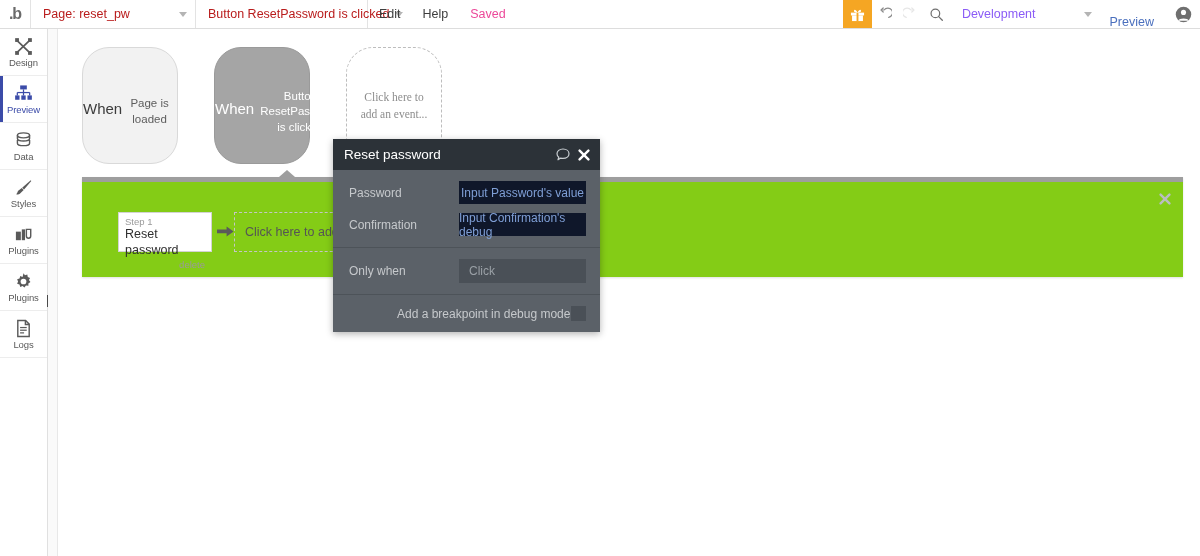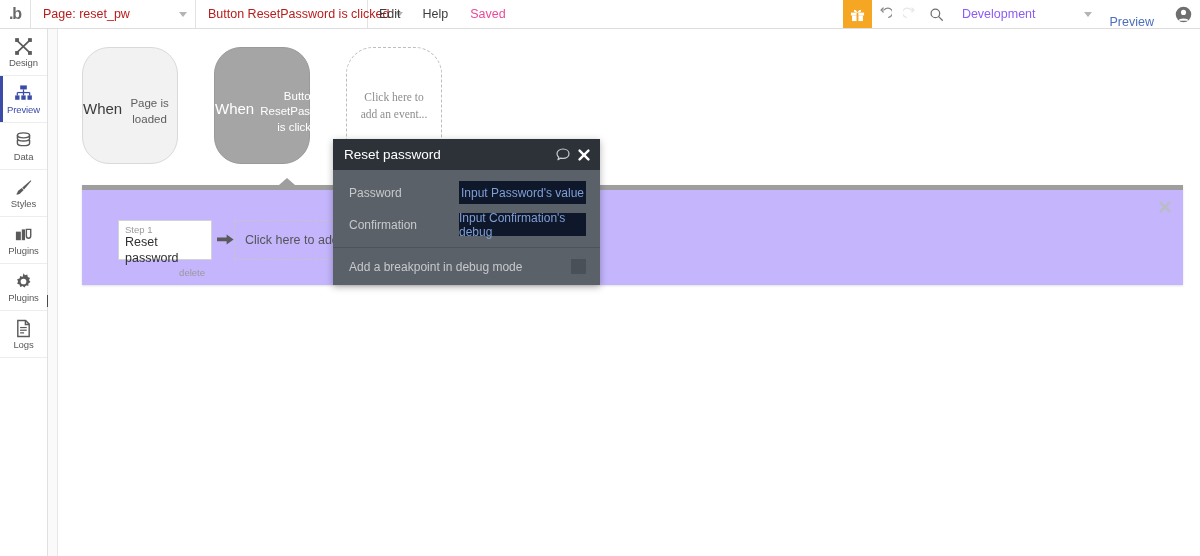--- a/index.html
+++ b/index.html
@@ -236,23 +236,23 @@
     color: #8d8d8d;
     text-align: center;
     line-height: 1.4;
     padding: 0 12px;
     font-family: Liberation Serif, serif;
   }
 
   
   .actions-panel {
     position: absolute;
-    left: 23px; top: 156px;
+    left: 23px; top: 148px;
     width: 1101px; height: 100px;
-    background: #c4b5fd;
+    background: #84cc16;
     box-shadow: 0 1px 2px rgba(0,0,0,.12);
   }
   .panel-topbar {
     position: absolute;
     left: 0; top: 0;
     width: 100%; height: 5px;
     background: #9e9e9e;
   }
   .panel-pointer {
     position: absolute;
@@ -326,21 +326,21 @@
   .modal-title {
     flex: 1;
     color: #ffffff;
     font-size: 13.5px;
   }
   .mh-icon { line-height: 0; cursor: pointer; margin-left: 8px; }
   .modal-section {
     padding: 11px 14px 11px 16px;
     border-bottom: 1px solid #4d5359;
   }
-  .modal-section.last { border-bottom: none; }
+  .modal-section.last { border-bottom: none; margin-left: 48px; }
   .mrow {
     display: flex;
     align-items: center;
     margin-bottom: 9px;
   }
   .mrow:last-child { margin-bottom: 0; }
   .mlabel {
     width: 110px;
     font-size: 12px;
     color: #c6c9cc;
@@ -631,20 +631,26 @@
     <div class="mrow">
       <div class="mlabel">Password</div>
       <div class="mvalue">Input Password's value</div>
     </div>
     <div class="mrow">
       <div class="mlabel">Confirmation</div>
       <div class="mvalue">Input Confirmation's debug</div>
     </div>
   </div>
 
+  <div class="modal-section">
+    <div class="mrow">
+      <div class="mlabel">Only when</div>
+      <div class="mfield">Click</div>
+    </div>
+  </div>
 
   <div class="modal-section last">
     <div class="mrow-bp">
       <div class="bp-label">Add a breakpoint in debug mode</div>
       <div class="bp-box"></div>
     </div>
   </div>
 </div>
 
 </body></html>

